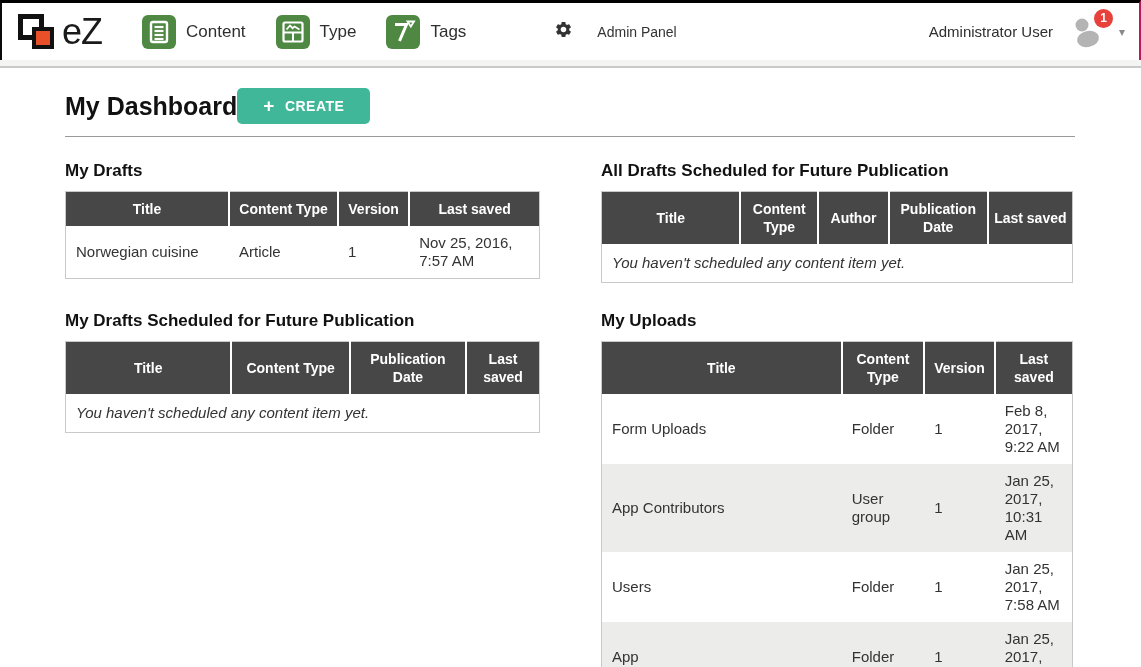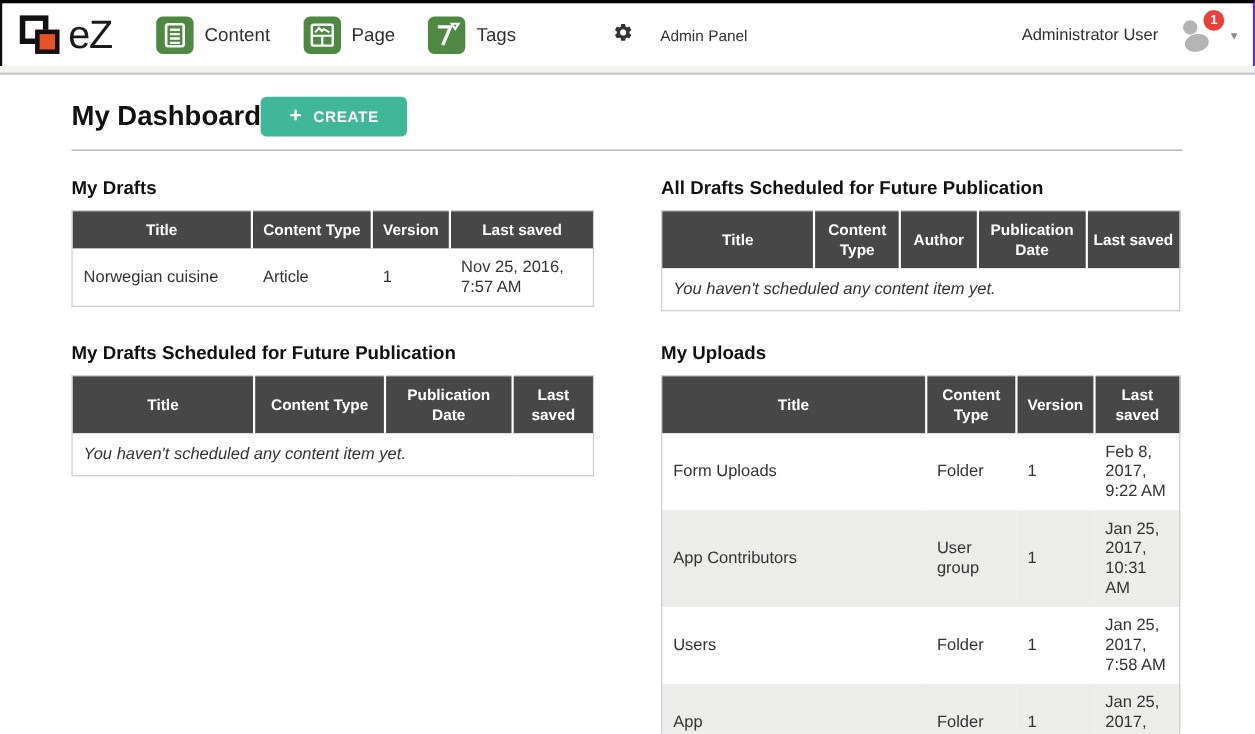--- a/index.html
+++ b/index.html
@@ -3,21 +3,21 @@
 <meta charset="utf-8">
 <style>
   * { box-sizing: border-box; margin: 0; padding: 0; }
   html, body { width: 1141px; height: 667px; overflow: hidden; background: #fff;
     font-family: "Liberation Sans", sans-serif; color: #333; }
 
   
   .topbar {
     height: 60px; background: #fff; display: flex; align-items: center;
     padding: 0 14px; border-top: 3px solid #000;
-    border-left: 2px solid #0a0a0a; border-right: 2px solid #6d28d9;
+    border-left: 2px solid #0a0a0a; border-right: 2px solid #be185d;
   }
   .topbar-shadow { height: 8px; background: #f4f4f2; border-bottom: 2px solid #c9c9c7; }
 
   .logo { display: flex; align-items: center; cursor: pointer; }
   .logo-mark { position: relative; width: 44px; height: 44px; }
   .logo-sq-outline { position: absolute; left: 2px; top: 4px; width: 26px; height: 26px;
     border: 5px solid #111; background: #fff; }
   .logo-sq-orange { position: absolute; left: 16px; top: 17px; width: 22px; height: 22px;
     background: #e8502a; border: 4px solid #111; }
   .logo-text { font-size: 36px; color: #1a1a1a; letter-spacing: -1px; margin-left: 2px; }
@@ -100,21 +100,21 @@
     </div>
     <div class="nav-item">
       <span class="nav-icon">
         <svg width="34" height="34" viewBox="0 0 34 34">
           <rect x="7.5" y="7.5" width="19" height="19" rx="1.5" fill="none" stroke="#fff" stroke-width="2.2"></rect>
           <line x1="7.5" y1="17.5" x2="26.5" y2="17.5" stroke="#fff" stroke-width="2"></line>
           <line x1="17" y1="17.5" x2="17" y2="26.5" stroke="#fff" stroke-width="2"></line>
           <polyline points="10.5,14.5 14,10.5 16.5,13.2 18.5,11.5 23.5,14.5" fill="none" stroke="#fff" stroke-width="1.8"></polyline>
         </svg>
       </span>
-      <span class="nav-label">Page</span>
+      <span class="nav-label">Type</span>
     </div>
     <div class="nav-item">
       <span class="nav-icon">
         <svg width="34" height="34" viewBox="0 0 34 34">
           <polyline points="9,9.5 20.5,9.5 13.5,26" fill="none" stroke="#fff" stroke-width="3"></polyline>
           <polygon points="21.5,6.5 28,6.5 24.8,11.5" fill="none" stroke="#fff" stroke-width="1.8"></polygon>
         </svg>
       </span>
       <span class="nav-label">Tags</span>
     </div>

